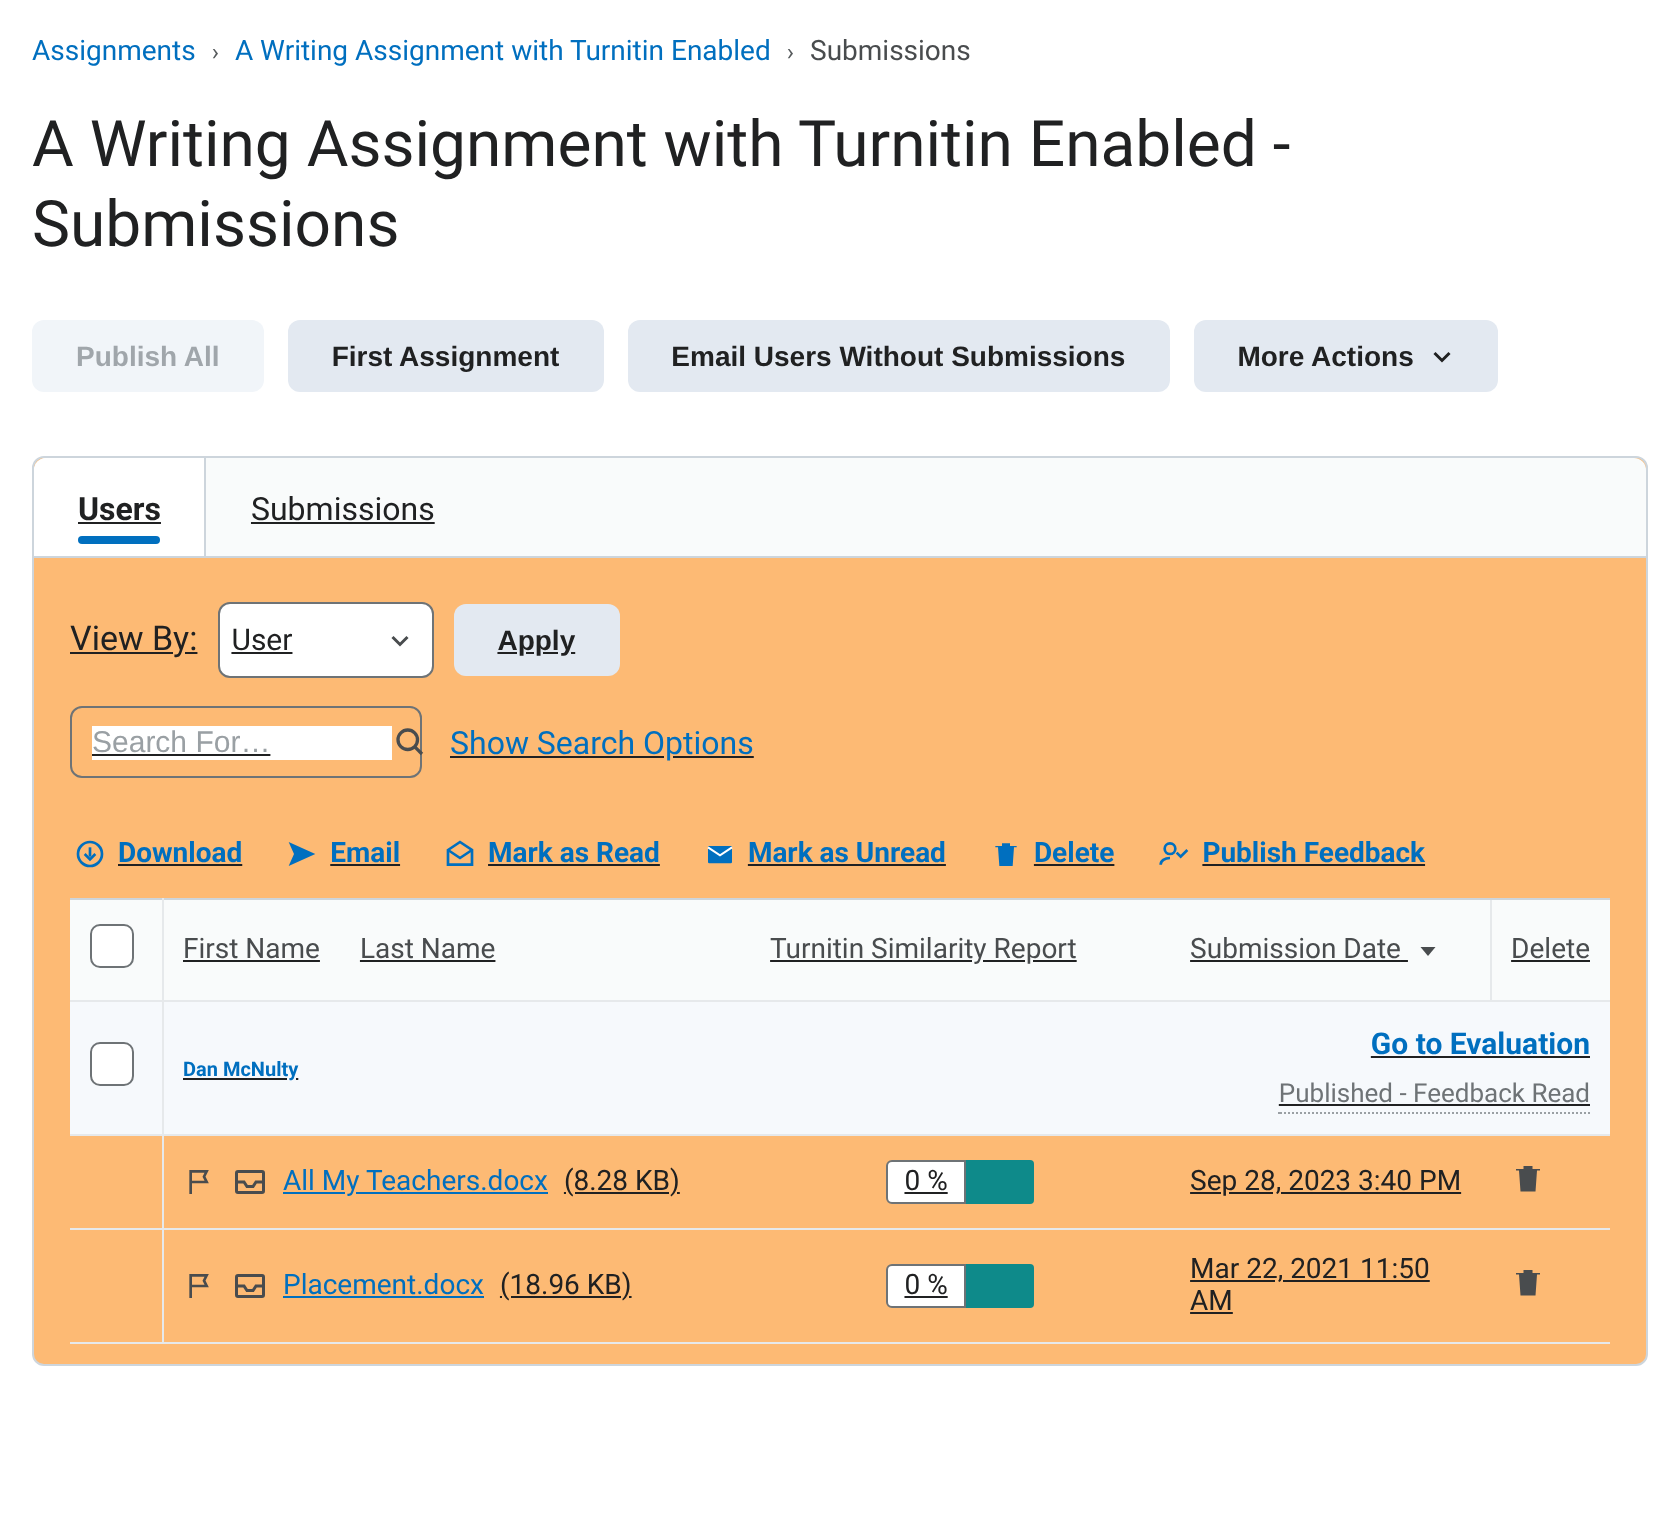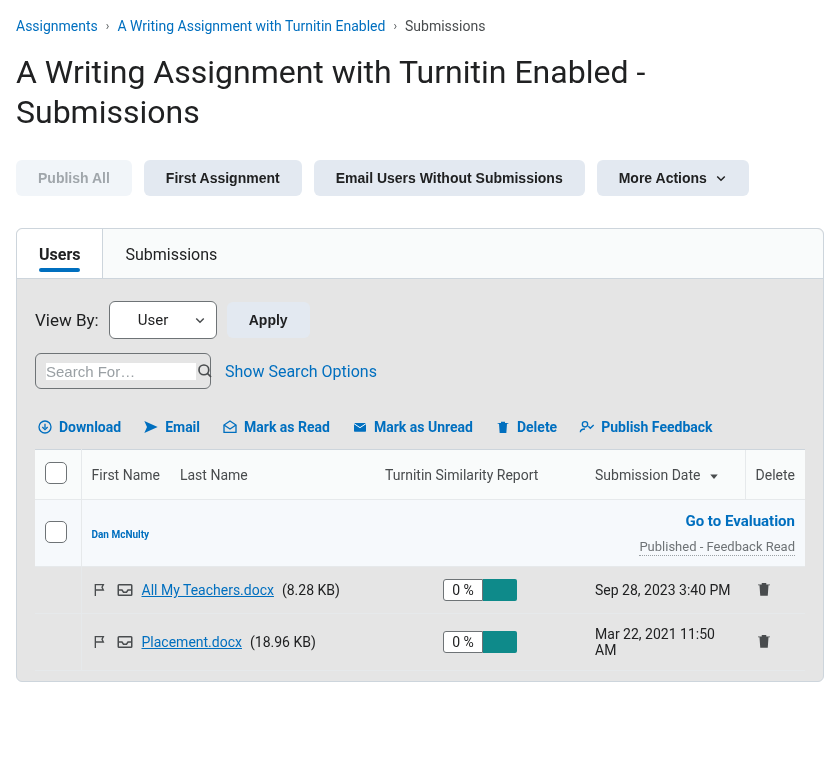--- a/index.html
+++ b/index.html
@@ -49,21 +49,22 @@
       gap: 8px;
     }
     .btn.disabled {
       background: #f1f5f9;
       color: #a0a6ab;
       cursor: default;
     }
     .tabs-panel {
       border: 1px solid #cdd5dc;
       border-radius: 6px;
-      background: #e5e5e5;
+      background: #fdba74;
+      text-decoration: underline;
     }
     .tablist {
       display: flex;
       border-bottom: 1px solid #cdd5dc;
       background: #f9fbfb;
       border-radius: 6px 6px 0 0;
     }
     .tab {
       padding: 16px 22px 14px 22px;
       font-size: 16px;
@@ -92,21 +93,21 @@
       align-items: center;
       gap: 10px;
       margin-bottom: 14px;
     }
     .viewby-label { font-size: 17px; }
     .select-wrap {
       position: relative;
       border: 1px solid #6e7376;
       border-radius: 6px;
       background: #fff;
-      padding: 9px 36px 9px 28px;
+      padding: 9px 36px 9px 6px;
       font-size: 15px;
       min-width: 108px;
       cursor: pointer;
     }
     .select-wrap .chev-down {
       position: absolute; right: 10px; top: 50%; transform: translateY(-50%);
       color: #494c4e;
     }
     .search-row {
       display: flex;

